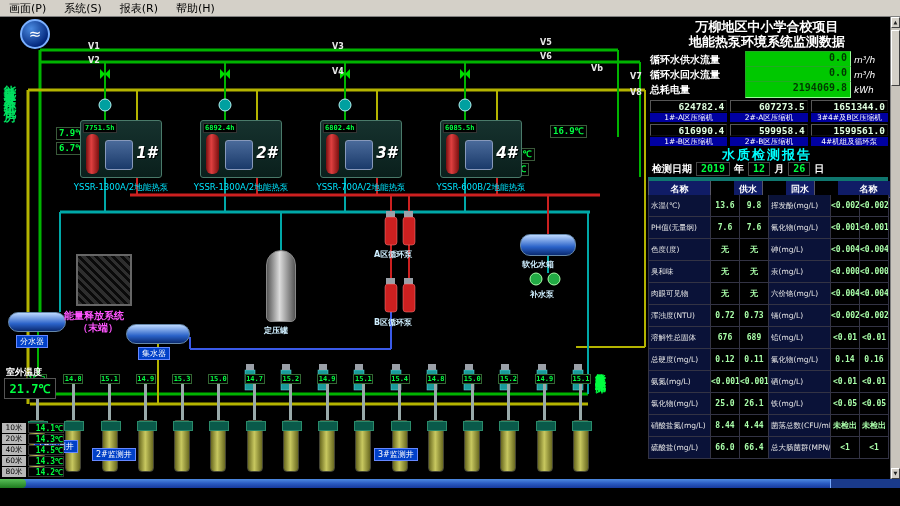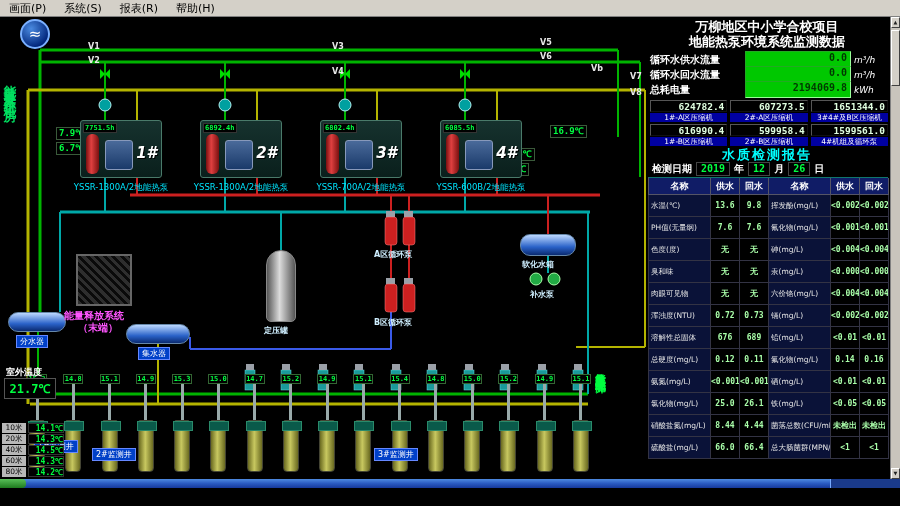--- a/index.html
+++ b/index.html
@@ -36,21 +36,21 @@
 
   
   .counters { position:absolute; left:650px; top:83px; width:238px; display:grid; grid-template-columns:repeat(3,1fr); gap:2px 3px; }
   .counter-value { background:#000; border:1px solid; border-color:#555 #111 #111 #555; color:#e0ffe0; font:bold 9.5px "DejaVu Sans Mono",monospace; text-align:right; padding:0 2px; height:12px; line-height:11px; }
   .counter-label { background:#0000a0; color:#fff; font-size:7.5px; text-align:center; line-height:9px; height:9px; margin-top:1px; white-space:nowrap; overflow:hidden; }
 
   
   .report-title { position:absolute; left:646px; top:129px; width:242px; text-align:center; color:#00ffff; font-size:13px; font-weight:bold; letter-spacing:2px; }
   .report-date { position:absolute; left:652px; top:145px; width:236px; display:flex; align-items:center; gap:4px; color:#fff; font-size:10px; font-weight:bold; }
   .date-led { background:#000; border:1px solid #444; color:#00ff41; font:bold 10px "DejaVu Sans Mono",monospace; padding:0 4px; line-height:12px; }
-  .wq-head { position:absolute; left:648px; top:160px; width:240px; display:grid; grid-template-columns:62px 29px 29px 62px 29px 29px; border-top:1px solid #0f766e; border-left:1px solid #556; }
+  .wq-head { position:absolute; left:648px; top:160px; width:240px; display:grid; grid-template-columns:62px 29px 29px 62px 29px 29px; border-top:4px solid #0f766e; border-left:1px solid #556;gap:23px; }
   .wq-th { height:17px; background:#101c66; color:#fff; font-size:9px; font-weight:bold; text-align:center; line-height:17px; border-right:1px solid #556; border-bottom:1px solid #556; }
   .wq-body { position:absolute; left:648px; top:178px; width:240px; display:grid; grid-template-columns:62px 29px 29px 62px 29px 29px; grid-auto-rows:22px; border-left:1px solid #334; }
   .wq-lbl { background:#0a1238; color:#e6e6e6; font-size:7.5px; line-height:22px; padding-left:2px; border-right:1px solid #334; border-bottom:1px solid #334; white-space:nowrap; overflow:hidden; }
   .wq-val { background:#000; color:#aaffaa; font:bold 8px "DejaVu Sans Mono",monospace; text-align:center; line-height:22px; border-right:1px solid #334; border-bottom:1px solid #334; overflow:hidden; }
 
   
   .units { position:absolute; left:80px; top:103px; width:442px; display:flex; justify-content:space-between; }
   .unit { width:82px; }
   .unit-box { position:relative; width:82px; height:58px; background:linear-gradient(#16322e,#0a1f1c); border:1px solid #4a7a6a; border-radius:3px; }
   .unit-runtime { position:absolute; left:2px; top:2px; font:bold 7px "DejaVu Sans Mono",monospace; color:#00ff41; background:#000; border:1px solid #333; padding:0 1px; line-height:8px; }

